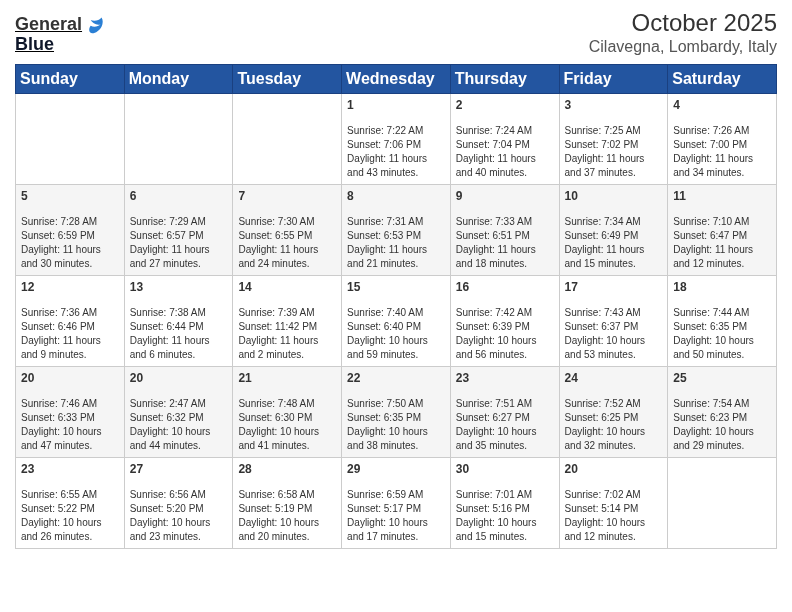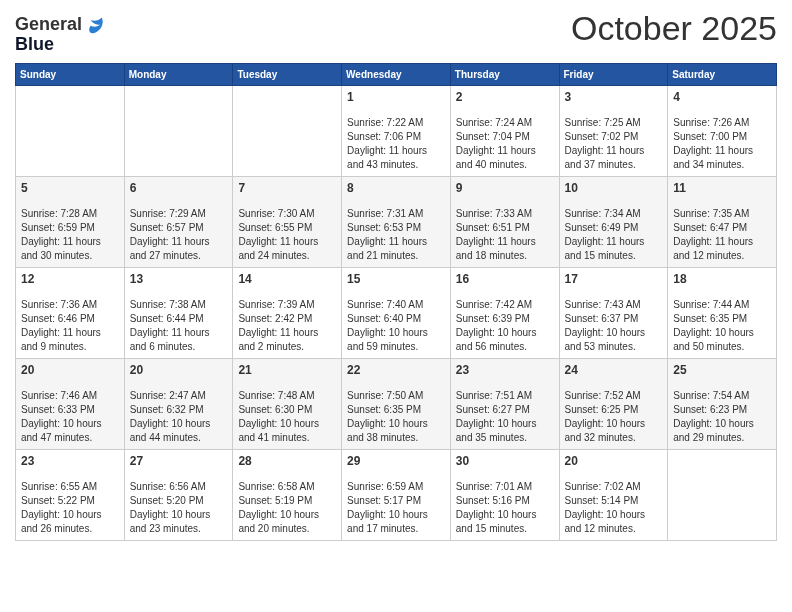--- a/index.html
+++ b/index.html
@@ -16,56 +16,57 @@
     .header {
       display: flex;
       align-items: flex-start;
       justify-content: space-between;
       margin-bottom: 8px;
     }
     .logo {
       display: flex;
       align-items: center;
       margin-top: 5px;
+      text-decoration: underline;
     }
     .logo-text {
       font-size: 18px;
       font-weight: bold;
       line-height: 1.1;
     }
     .logo-general { color: #333; }
     .logo-blue { color: #0f172a; }
     .logo-icon {
       width: 20px;
       height: 20px;
       margin-left: 2px;
     }
     .title-block {
       text-align: right;
     }
     .month-title {
-      font-size: 34px;
+      font-size: 24px;
       font-weight: normal;
       color: #333;
       line-height: 1.1;
     }
     .location {
       font-size: 16px;
       color: #555;
       margin-top: 2px;
     }
     .calendar {
       width: 100%;
       border-collapse: collapse;
       border: 1px solid #ccc;
     }
     .calendar th {
       background-color: #2355a0;
       color: #fff;
-      font-size: 10px;
+      font-size: 16px;
       font-weight: bold;
       padding: 5px 4px;
       text-align: left;
       border: 1px solid #1a4080;
     }
     .calendar td {
       vertical-align: top;
       border: 1px solid #ccc;
       padding: 4px 5px;
       font-size: 10px;
@@ -104,20 +105,21 @@
           <span class="logo-text logo-general">General</span>
           <svg class="logo-icon" viewBox="0 0 24 24" fill="#2a7fd4">
             <path d="M21 3 C18 7 12 8 8 6 C10 10 16 13 20 11 C17 14 12 15 8 13 C5 17 6 22 10 22 C14 22 19 18 21 14 C23 10 23 6 21 3Z"></path>
           </svg>
         </div>
         <div class="logo-text logo-blue">Blue</div>
       </div>
     </div>
     <div class="title-block">
       <div class="month-title">October 2025</div>
+      <div class="location">Cilavegna, Lombardy, Italy</div>
     </div>
   </div>
 
   <table class="calendar">
     <thead>
       <tr>
       <th>Sunday</th>
           <th>Monday</th>
           <th>Tuesday</th>
           <th>Wednesday</th>
@@ -198,21 +200,21 @@
           </td>
           <td>
             <span class="day-num">10</span>
             <div class="day-info">Sunrise: 7:34 AM
 Sunset: 6:49 PM
 Daylight: 11 hours
 and 15 minutes.</div>
           </td>
           <td>
             <span class="day-num">11</span>
-            <div class="day-info">Sunrise: 7:35 AM
+            <div class="day-info">Sunrise: 7:10 AM
 Sunset: 6:47 PM
 Daylight: 11 hours
 and 12 minutes.</div>
           </td>
         </tr>
         <tr>
           <td>
             <span class="day-num">12</span>
             <div class="day-info">Sunrise: 7:36 AM
 Sunset: 6:46 PM
@@ -222,21 +224,21 @@
           <td>
             <span class="day-num">13</span>
             <div class="day-info">Sunrise: 7:38 AM
 Sunset: 6:44 PM
 Daylight: 11 hours
 and 6 minutes.</div>
           </td>
           <td>
             <span class="day-num">14</span>
             <div class="day-info">Sunrise: 7:39 AM
-Sunset: 2:42 PM
+Sunset: 11:42 PM
 Daylight: 11 hours
 and 2 minutes.</div>
           </td>
           <td>
             <span class="day-num">15</span>
             <div class="day-info">Sunrise: 7:40 AM
 Sunset: 6:40 PM
 Daylight: 10 hours
 and 59 minutes.</div>
           </td>

